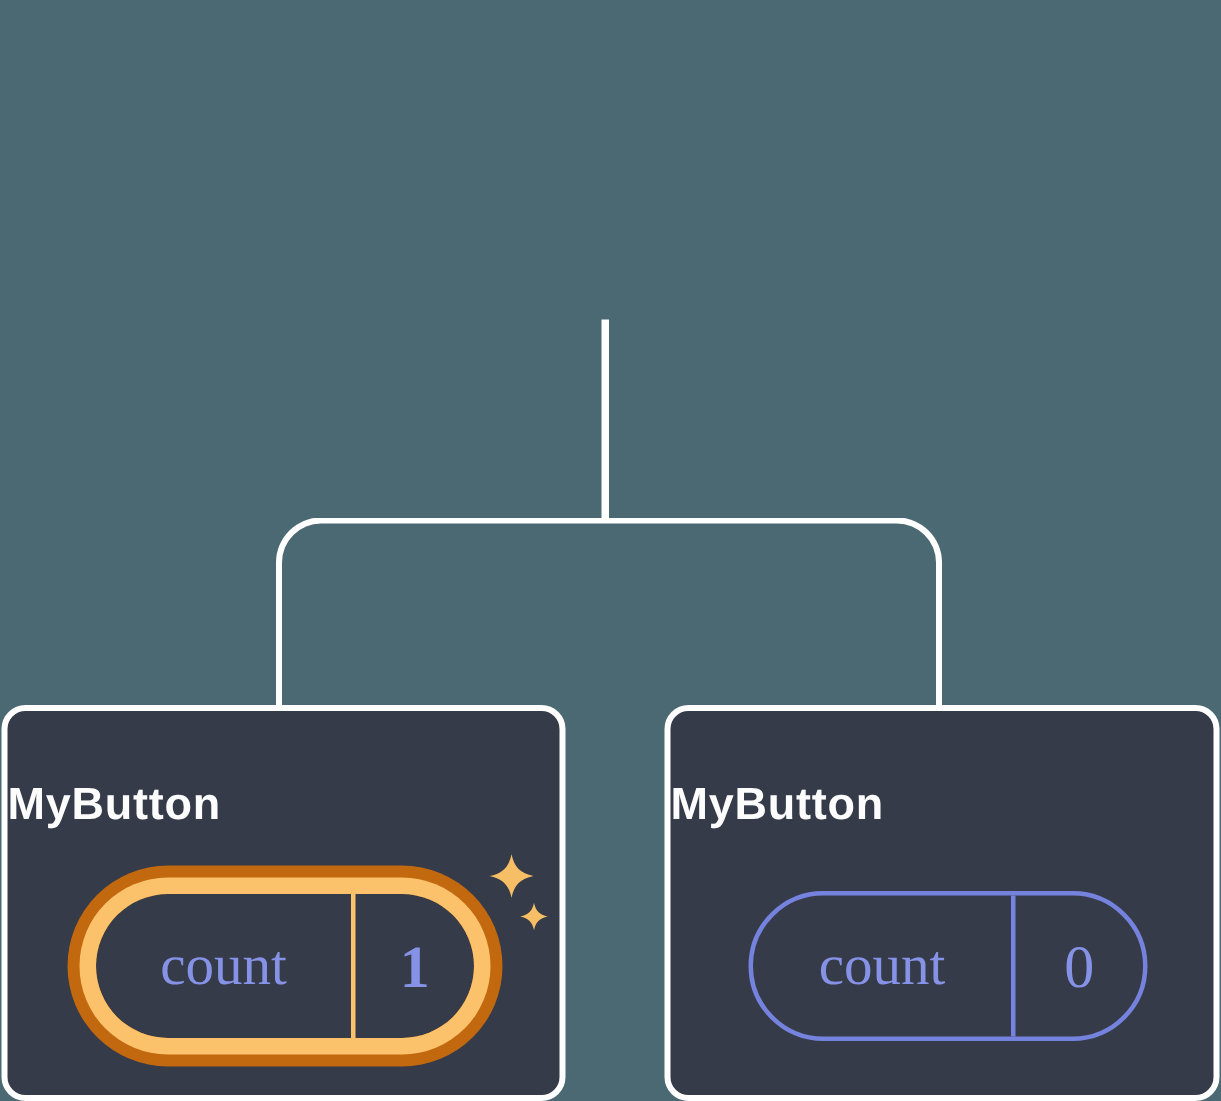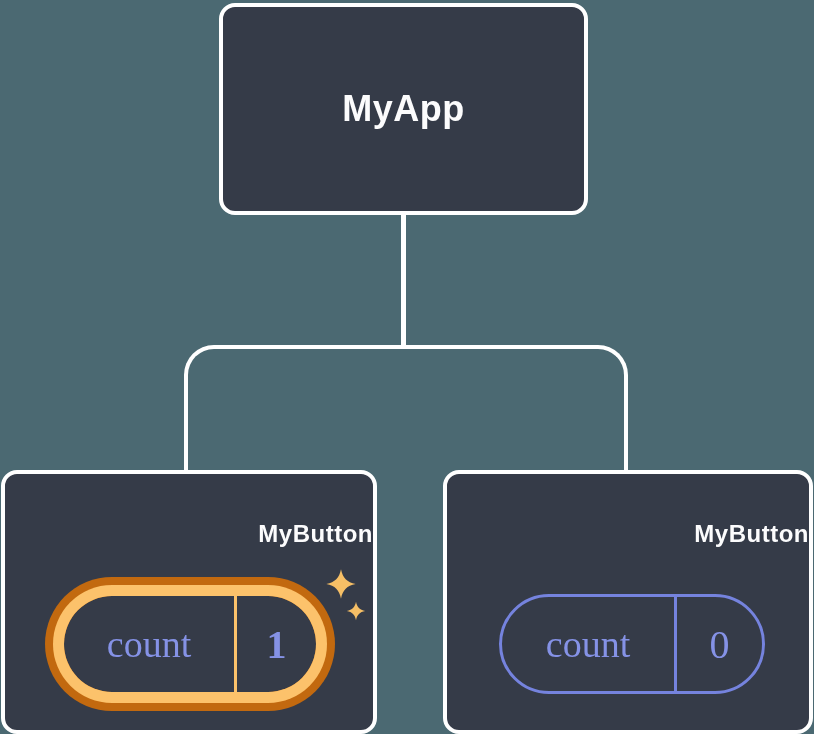--- a/index.html
+++ b/index.html
@@ -56,23 +56,23 @@
     border-radius: 30px 30px 0 0;
     background: transparent;
   }
   .node-child {
     top: 470px; height: 264px;
   }
   .node-child-left  { left: 1px;   width: 376px; }
   .node-child-right { left: 443px; width: 370px; }
   .child-title {
     position: absolute; left: 0; top: 46px; width: 100%;
-    text-align: right;
+    text-align: left;
     color: var(--node-text);
-    font-size: 24px;
+    font-size: 30px;
     font-weight: 600;
     letter-spacing: 0.5px;
   }
   .pill {
     position: absolute;
     display: flex;
     align-items: stretch;
     color: var(--purple);
     font-size: 38px;
     font-family: Liberation Serif, serif;
@@ -104,23 +104,20 @@
   .sparkle { position: absolute; }
   .sparkle-large { left: 320px; top: 94px;  width: 32px; height: 32px; }
   .sparkle-small { left: 341px; top: 127px; width: 20px; height: 20px; }
   .sparkle svg { width: 100%; height: 100%; display: block; fill: var(--sparkle); }
 </style>
 </head>
 <body>
 
 <div class="diagram">
 
-  <div class="node node-root">
-    <div class="node-title">MyApp</div>
-  </div>
 
   <div class="trunk-line"></div>
   <div class="bracket"></div>
 
   <div class="node node-child node-child-left">
     <div class="child-title">MyButton</div>
 
     <div class="pill pill-highlighted">
       <div class="pill-key">count</div>
       <div class="pill-divider"></div>

